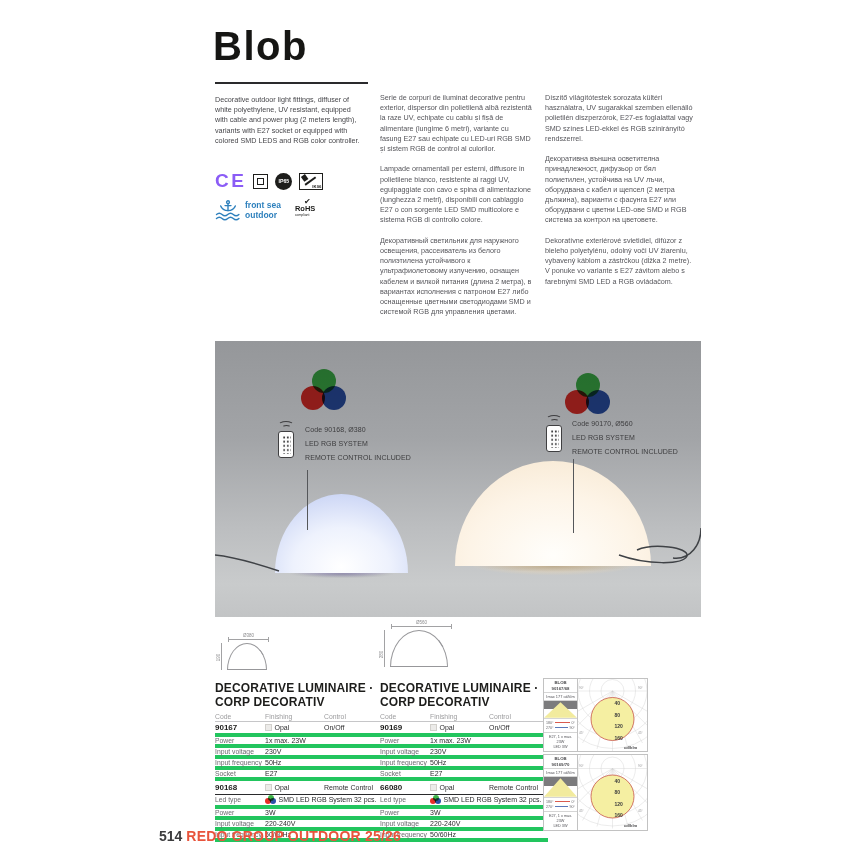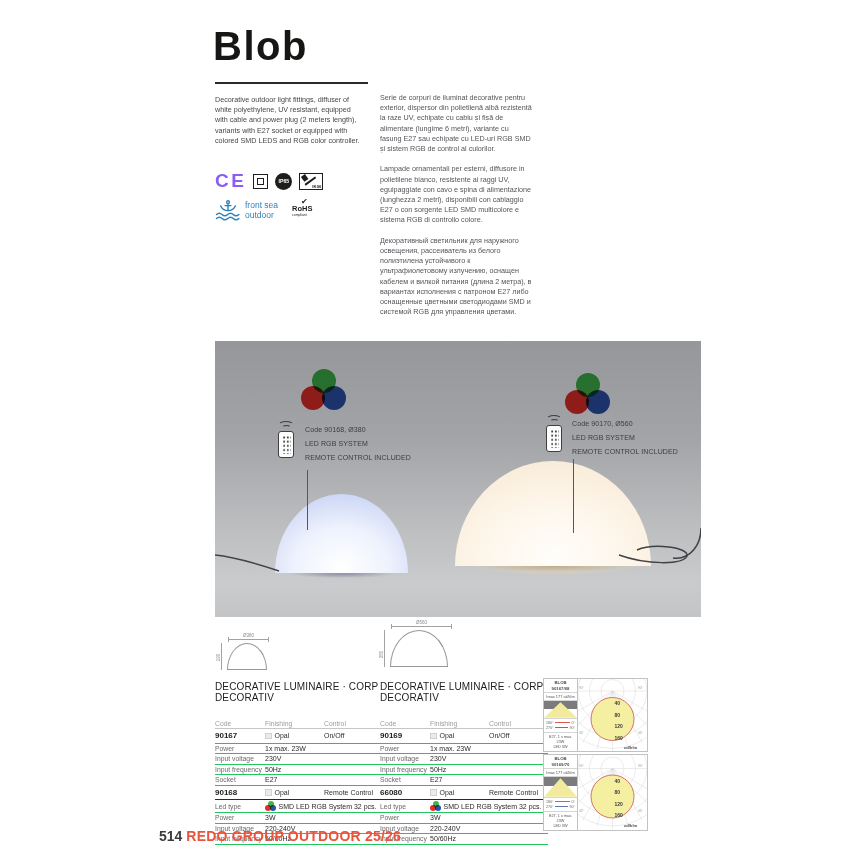--- a/index.html
+++ b/index.html
@@ -26,21 +26,21 @@
   .ce { font-size:19px; font-weight:bold; letter-spacing:2.5px; color:#8b5cf6; }
   .sq2 { width:15px; height:15px; border:1.8px solid #1d1d1b; display:flex; align-items:center; justify-content:center; }
   .sq2 i { display:block; width:7px; height:7px; border:1.6px solid #1d1d1b; }
   .ip65 { width:17px; height:17px; border-radius:50%; background:#1d1d1b; color:#fff;
           font-size:5.2px; font-weight:bold; display:flex; align-items:center; justify-content:center; }
   .ik { width:24px; height:17px; border:1.5px solid #1d1d1b; position:relative; overflow:hidden; background:#fff; }
   .ik .h1 { position:absolute; left:4px; top:6px; width:13px; height:2.4px; background:#1d1d1b; transform:rotate(-36deg); }
   .ik .h2 { position:absolute; left:2px; top:1.5px; width:5px; height:5.5px; background:#1d1d1b; transform:rotate(-36deg); }
   .ik .lbl { position:absolute; right:1px; bottom:0; font-size:4.3px; font-weight:bold; color:#1d1d1b; }
   .sea { display:flex; align-items:center; gap:4px; }
-  .sea-text { font-size:8.5px; line-height:1.08; color:#2e80bd; font-weight:normal; }
+  .sea-text { font-size:8.5px; line-height:1.08; color:#2e80bd; font-weight:bold; }
   .rohs { position:relative; margin-left:8px; padding-top:4px; }
   .rohs .check { position:absolute; top:-3px; left:9px; font-size:8px; color:#1d1d1b; }
   .rohs .name { font-size:7.5px; font-weight:bold; color:#1d1d1b; }
   .rohs .sub { font-size:3.4px; color:#1d1d1b; }
 
   
   .photo { position:absolute; left:215px; top:341px; width:486px; height:276px; overflow:hidden;
            background:linear-gradient(180deg,#95979a 0%,#a2a4a7 35%,#bcbec0 68%,#c9cbcc 88%,#c2c4c5 100%); }
   .glow { position:absolute; border-radius:50%; }
   .glow-s { left:44px; top:216px; width:165px; height:24px;
@@ -94,23 +94,23 @@
   .draw .body { display:flex; align-items:flex-end; position:relative; }
   .draw .vline { width:1px; background:#a2a2a4; margin-right:5px; }
   .draw .hlabel { position:absolute; left:-6px; bottom:10px; font-size:4.5px; transform:rotate(-90deg); }
   .draw .outline { border:1px solid #97979a; border-radius:50% 50% 0 0 / 100% 100% 0 0; background:#fff; }
   #draw1 .outline { width:40px; height:27px; } #draw1 .vline { height:27px; }
   #draw2 .outline { width:58px; height:37px; } #draw2 .vline { height:37px; }
 
   
   .ptable { position:absolute; width:168px; top:681px; font-size:7px; color:#2f2f31; }
   #table1 { left:215px; } #table2 { left:380px; }
-  .pt-title { font-size:10px; font-weight:normal; color:#1d1d1b; letter-spacing:.15px; margin-bottom:15px; }
+  .pt-title { font-size:12px; font-weight:bold; color:#1d1d1b; letter-spacing:.15px; margin-bottom:2px; }
   .pt-row { display:grid; grid-template-columns:50px 59px 1fr; align-items:center;
-            border-bottom:1px solid #22c55e; min-height:10.5px; }
+            border-bottom:4px solid #22c55e; min-height:10.5px; }
   .pt-head { color:#9c9c9e; font-size:6.8px; border-bottom:1px solid #c6c6c8; min-height:11px; }
   .pt-prod { min-height:14.5px; }
   .pt-prod .code { font-weight:bold; font-size:8px; color:#1d1d1b; }
   .pt-prod.dark { border-bottom:1.4px solid #2a2a2c; }
   .fin { display:flex; align-items:center; gap:3px; }
   .swatch { width:6.5px; height:6.5px; background:#ecebe9; border:1px solid #d2d0cc; flex:none; }
   .spec-label { color:#6a6a6e; font-size:6.8px; }
   .spec-val { grid-column:2 / 4; color:#2b2b2d; }
   .led-row { min-height:13px; }
   .led-val { grid-column:2 / 4; display:flex; align-items:center; gap:2.5px; color:#2b2b2d; }
@@ -200,20 +200,23 @@
     </div>
   </div>
 
   <div class="col" id="col-mid">
     <p>Serie de corpuri de iluminat decorative pentru exterior, dispersor din polietilenă albă rezistentă la raze UV, echipate cu cablu și fișă de alimentare (lungime 6 metri), variante cu fasung E27 sau echipate cu LED-uri RGB SMD și sistem RGB de control al culorilor.</p>
     <p>Lampade ornamentali per esterni, diffusore in polietilene bianco, resistente ai raggi UV, eguipaggiate con cavo e spina di alimentazione (lunghezza 2 metri), disponibili con cablaggio E27 o con sorgente LED SMD multicolore e sistema RGB di controllo colore.</p>
     <p>Декоративный светильник для наружного освещения, рассеиватель из белого полиэтилена устойчивого к ультрафиолетовому излучению, оснащен кабелем и вилкой питания (длина 2 метра), в вариантах исполнения с патроном E27 либо оснащенные цветными светодиодами SMD и системой RGB для управления цветами.</p>
   </div>
 
   <div class="col" id="col-right">
+    <p>Díszítő világítótestek sorozata kültéri használatra, UV sugarakkal szemben ellenálló polietilén diszperzórok, E27-es foglalattal vagy SMD színes LED-ekkel és RGB színirányító rendszerrel.</p>
+    <p>Декоративна външна осветителна принадлежност, дифузьор от бял полиетилен, устойчива на UV лъчи, оборудвана с кабел и щепсел (2 метра дължина), варианти с фасунга E27 или оборудвани с цветни LED-ове SMD и RGB система за контрол на цветовете.</p>
+    <p>Dekoratívne exteriérové svietidiel, difúzor z bieleho polyetylénu, odolný voči UV žiareniu, vybavený káblom a zástrčkou (dĺžka 2 metre). V ponuke vo variante s E27 závitom alebo s farebnými SMD LED a RGB ovládačom.</p>
   </div>
 
   <div class="photo">
     <div class="glow glow-s"></div>
     <div class="floor-shadow fs-s"></div>
     <div class="dome dome-s"></div>
     <div class="glow glow-l"></div>
     <div class="floor-shadow fs-l"></div>
     <div class="dome dome-l"></div>
 

